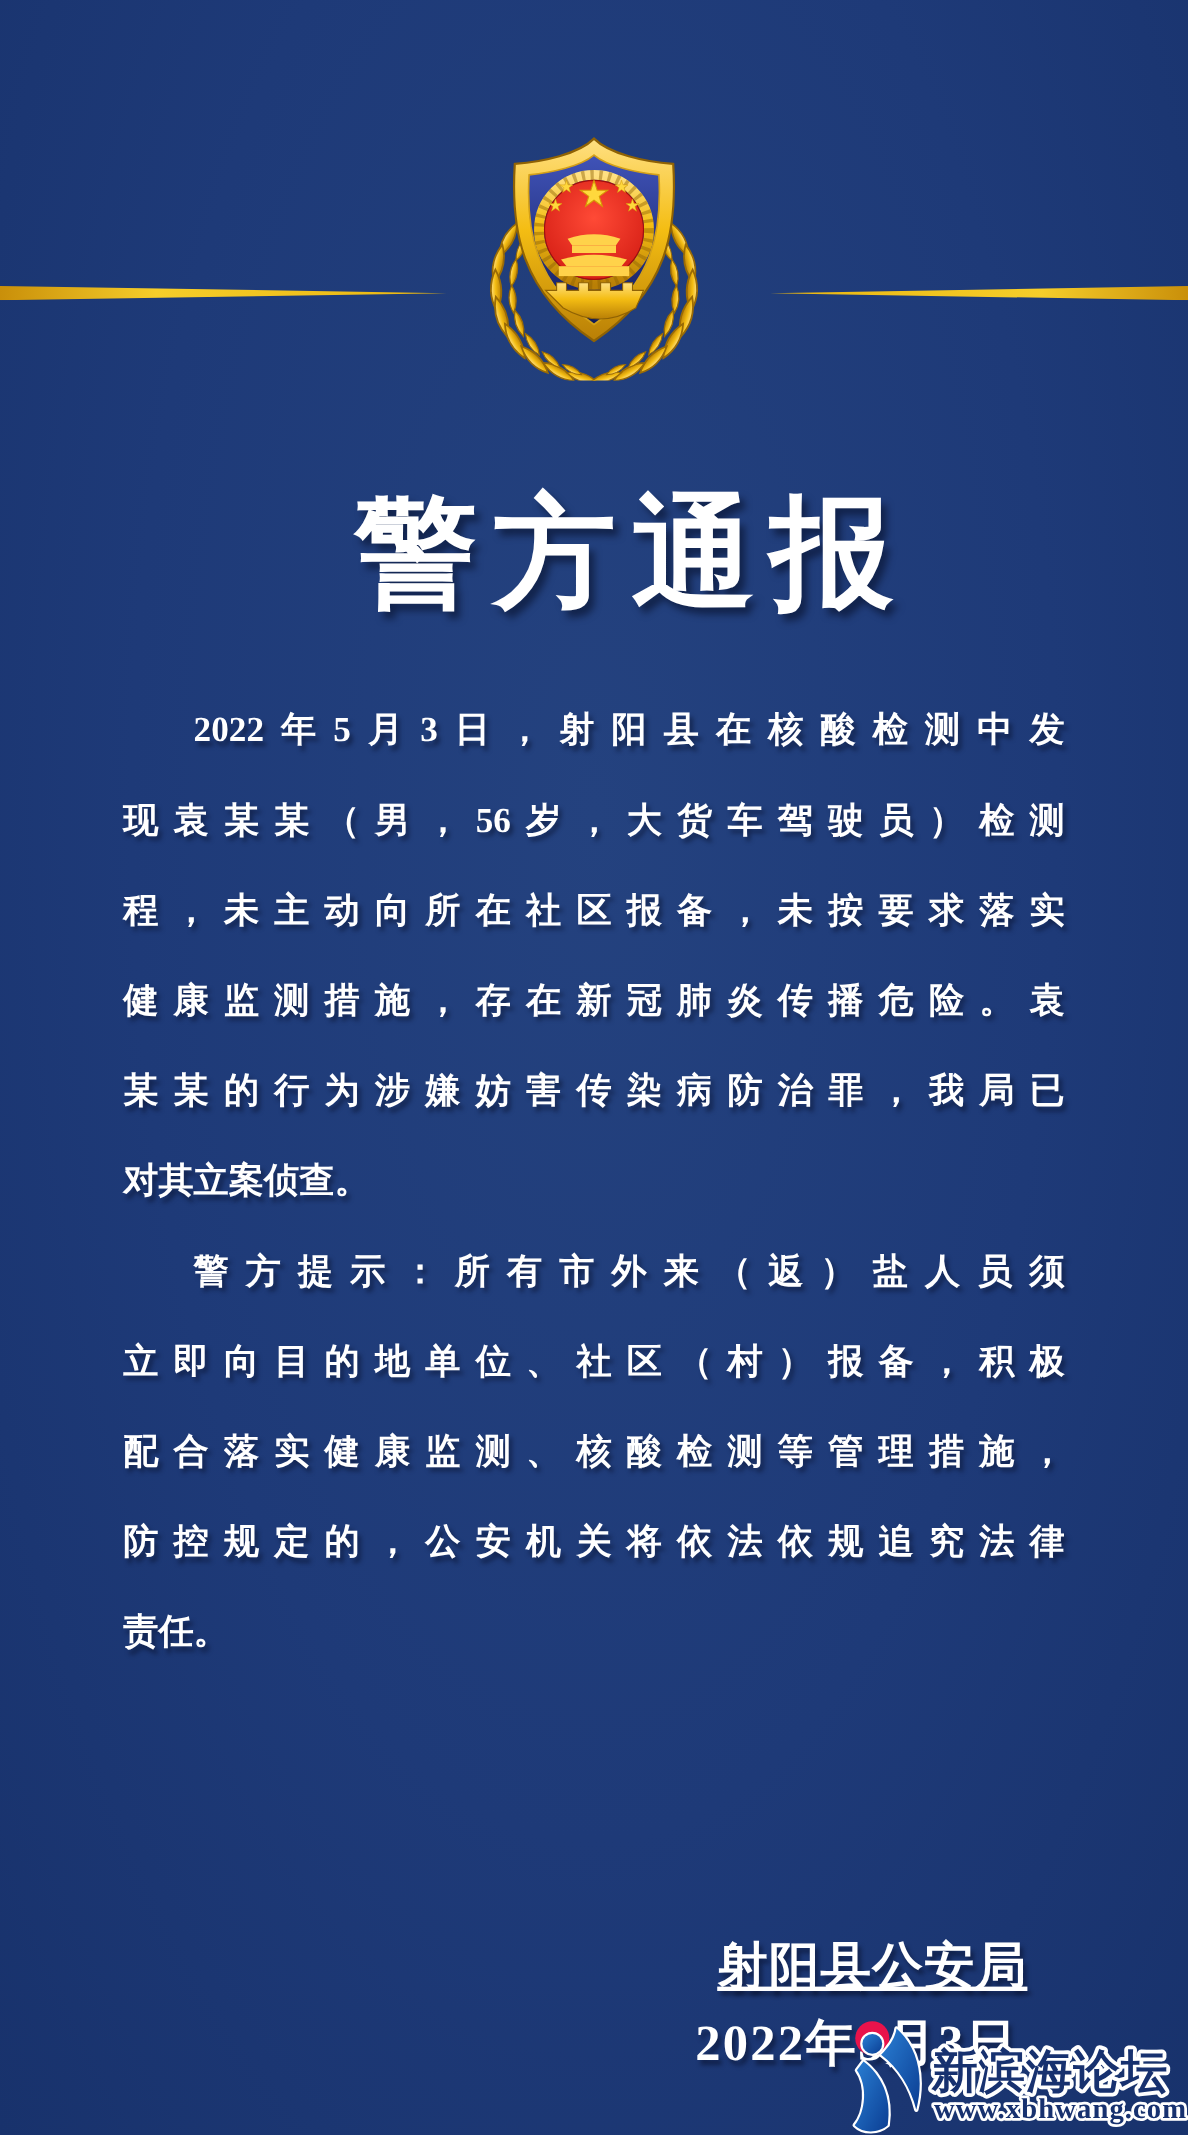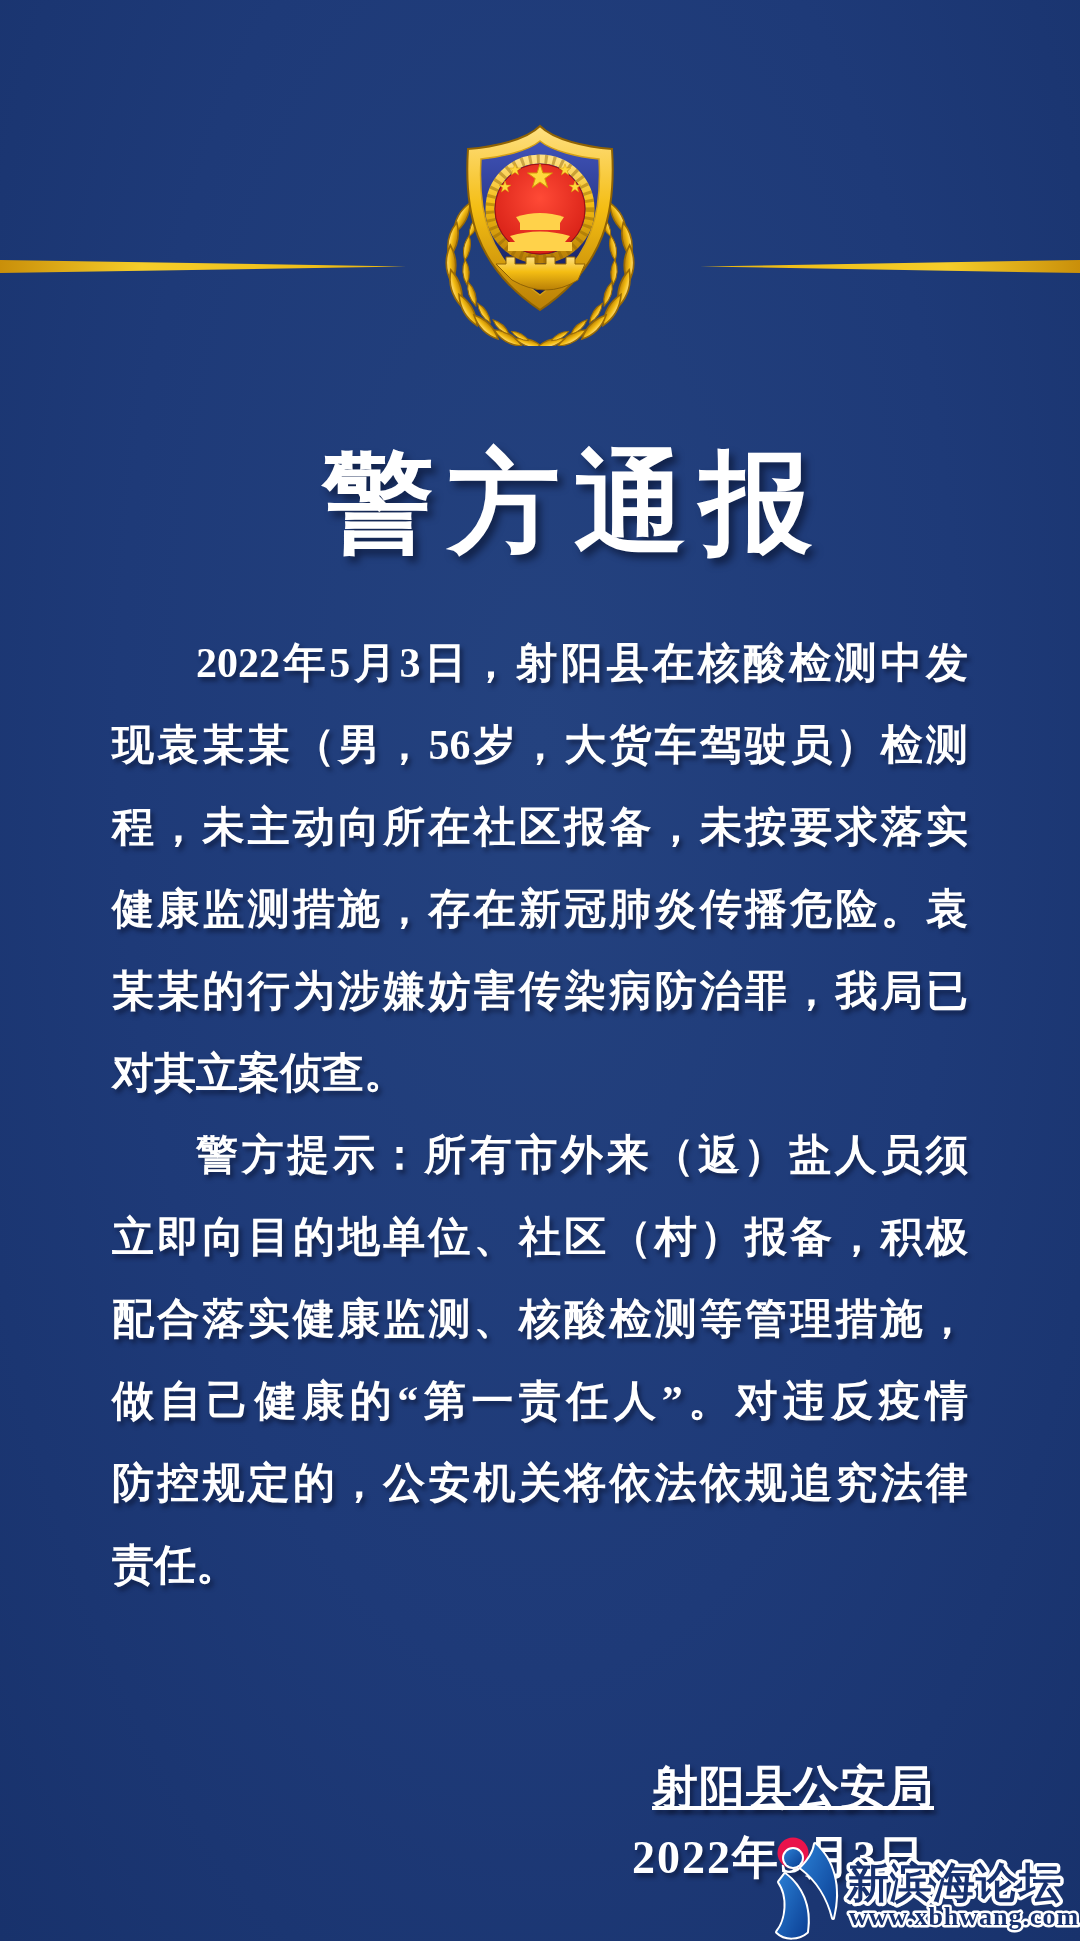--- a/index.html
+++ b/index.html
@@ -28,21 +28,21 @@
     text-align:center;
     font-family:"Liberation Sans","DejaVu Sans",sans-serif;
     font-weight:900;font-size:112px;letter-spacing:14px;
     color:#ffffff;
     text-shadow:5px 6px 7px rgba(6,12,36,.55);
     white-space:nowrap;
     margin-left:34px;
   }
   .body-text{
     position:absolute;left:112px;top:622px;width:856px;
-    font-size:42px;font-weight:700;color:#ffffff;
+    font-size:32px;font-weight:700;color:#ffffff;
     text-shadow:3px 4px 4px rgba(6,12,36,.5);
   }
   .body-text .line{
     height:82px;line-height:82px;
     text-align:justify;text-align-last:justify;
   }
   .body-text .line.end{text-align:center;text-align-last:left;}
   .body-text .line.indent{text-indent:2em;}
   .signature{
     position:absolute;left:652px;top:1757px;
@@ -143,21 +143,20 @@
   <div class="body-text">
     <div class="line indent">2022年5月3日，射阳县在核酸检测中发</div>
     <div class="line">现袁某某（男，56岁，大货车驾驶员）检测</div>
     <div class="line">程，未主动向所在社区报备，未按要求落实</div>
     <div class="line">健康监测措施，存在新冠肺炎传播危险。袁</div>
     <div class="line">某某的行为涉嫌妨害传染病防治罪，我局已</div>
     <div class="line end">对其立案侦查。</div>
     <div class="line indent">警方提示：所有市外来（返）盐人员须</div>
     <div class="line">立即向目的地单位、社区（村）报备，积极</div>
     <div class="line">配合落实健康监测、核酸检测等管理措施，</div>
-    <div class="line">做自己健康的“第一责任人”。对违反疫情</div>
     <div class="line">防控规定的，公安机关将依法依规追究法律</div>
     <div class="line end">责任。</div>
   </div>
 
   <div class="signature">射阳县公安局</div>
   <div class="date-line">
     <span>2022年</span><span class="month-wrap"><span>5</span><span class="red-dot"></span></span><span>月3日</span>
   </div>
 
   <svg class="watermark" viewBox="0 0 325 101" aria-hidden="true">

